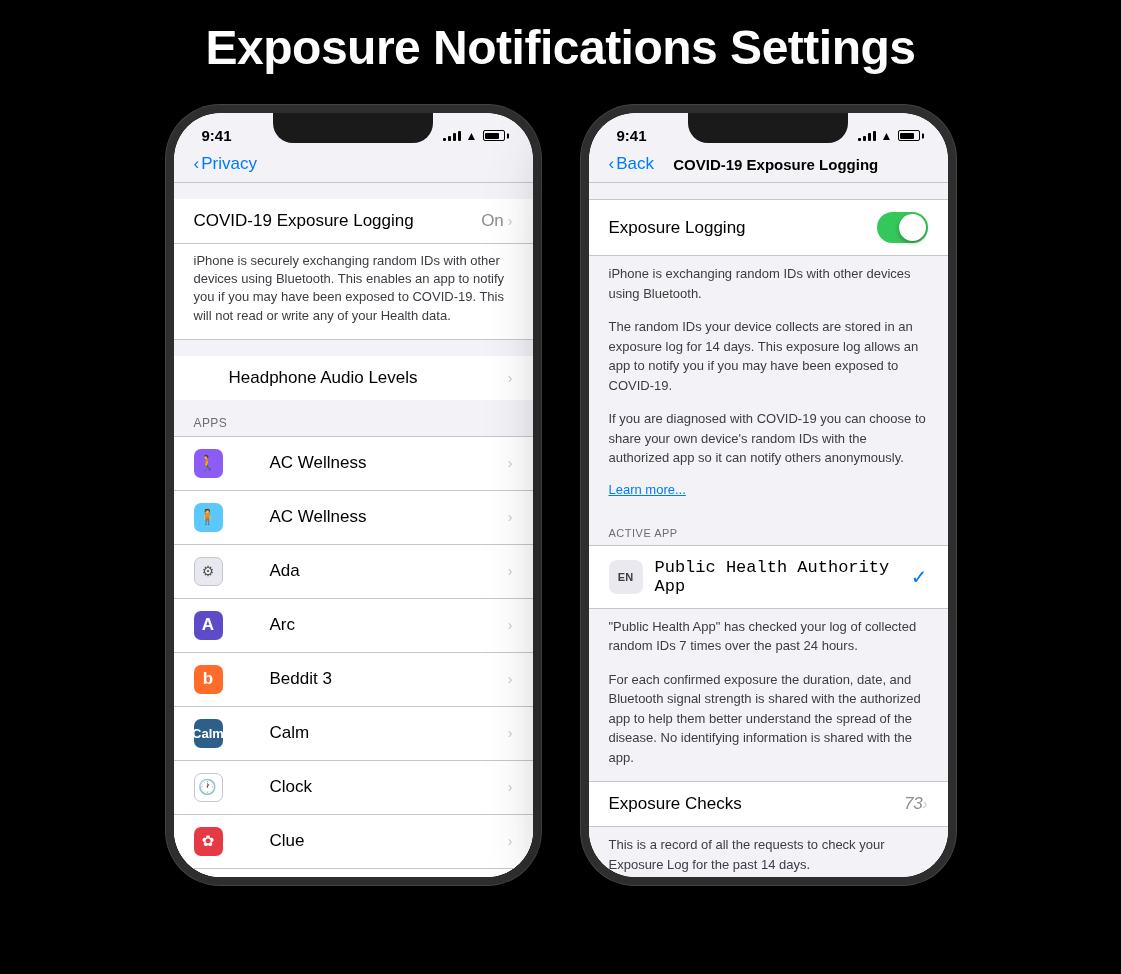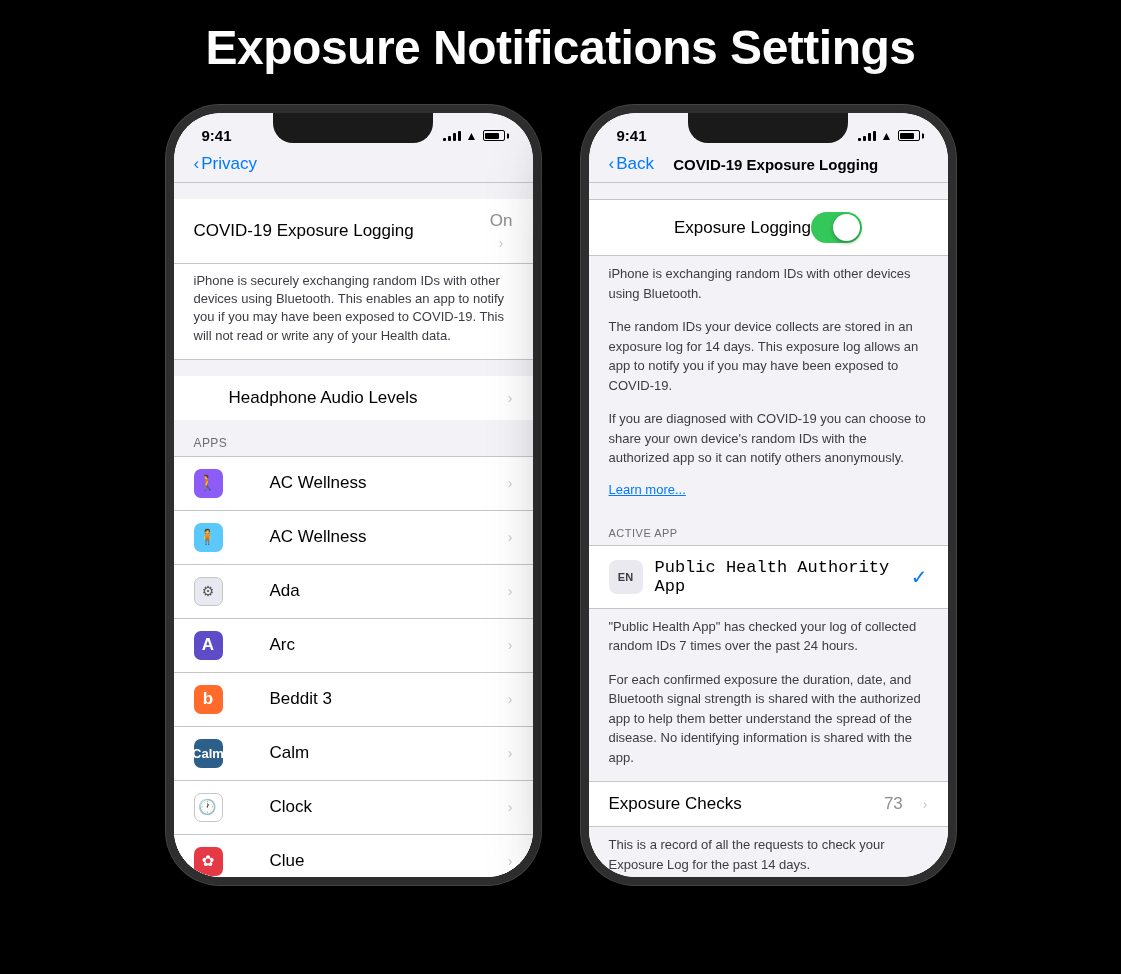--- a/index.html
+++ b/index.html
@@ -230,38 +230,37 @@
     .covid-title {
       font-size: 17px;
       color: #000;
     }
     .covid-value {
       display: flex;
       align-items: center;
       gap: 4px;
       color: #8e8e93;
       font-size: 17px;
-      flex-direction: column;
     }
     .covid-desc {
       padding: 8px 20px 14px;
       background: #fff;
       font-size: 13px;
       color: #3c3c43;
       line-height: 1.4;
       border-bottom: 0.5px solid #c6c6c8;
     }
     
     .phone2 .nav-bar {
       padding: 4px 20px 8px;
     }
     .setting-row {
       display: flex;
       align-items: center;
-      justify-content: center;
+      justify-content: space-between;
       padding: 12px 20px;
       background: #fff;
       border-top: 0.5px solid #c6c6c8;
       border-bottom: 0.5px solid #c6c6c8;
     }
     .setting-label {
       font-size: 17px;
       color: #000;
     }
     
@@ -339,21 +338,22 @@
       align-items: center;
       justify-content: space-between;
       padding: 12px 20px;
       background: #fff;
       border-top: 0.5px solid #c6c6c8;
       border-bottom: 0.5px solid #c6c6c8;
     }
     .exposure-checks-right {
       display: flex;
       align-items: center;
-      gap: 20px;
+      gap: 0;
+      font-style: italic;
     }
 
     
     .vol-up, .vol-down, .side-btn {
       position: absolute;
       background: #2e2e2e;
       border-radius: 2px;
     }
     .vol-up { left: -10px; top: 130px; width: 4px; height: 32px; }
     .vol-down { left: -10px; top: 172px; width: 4px; height: 32px; }

